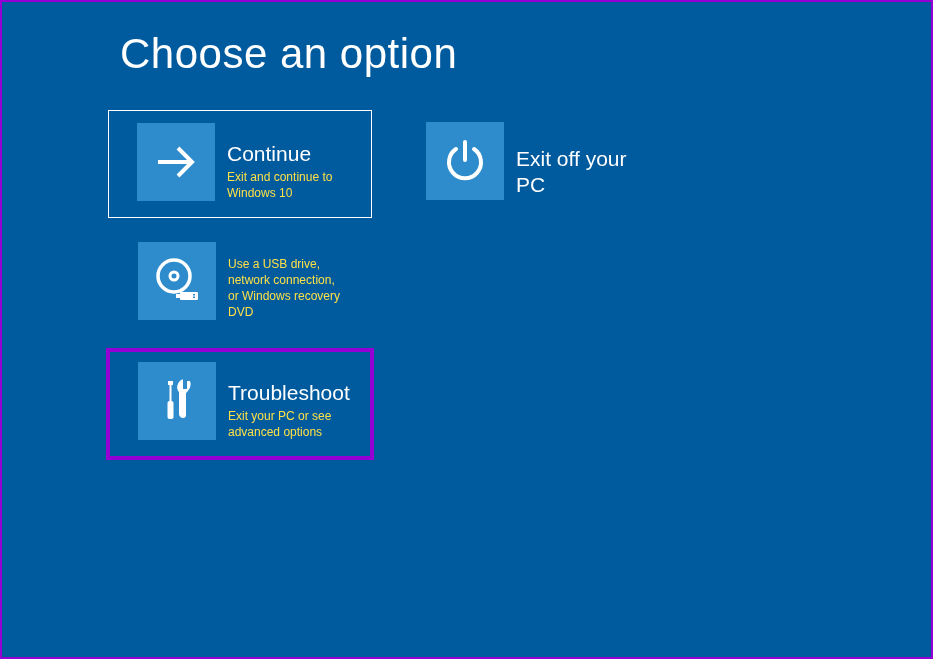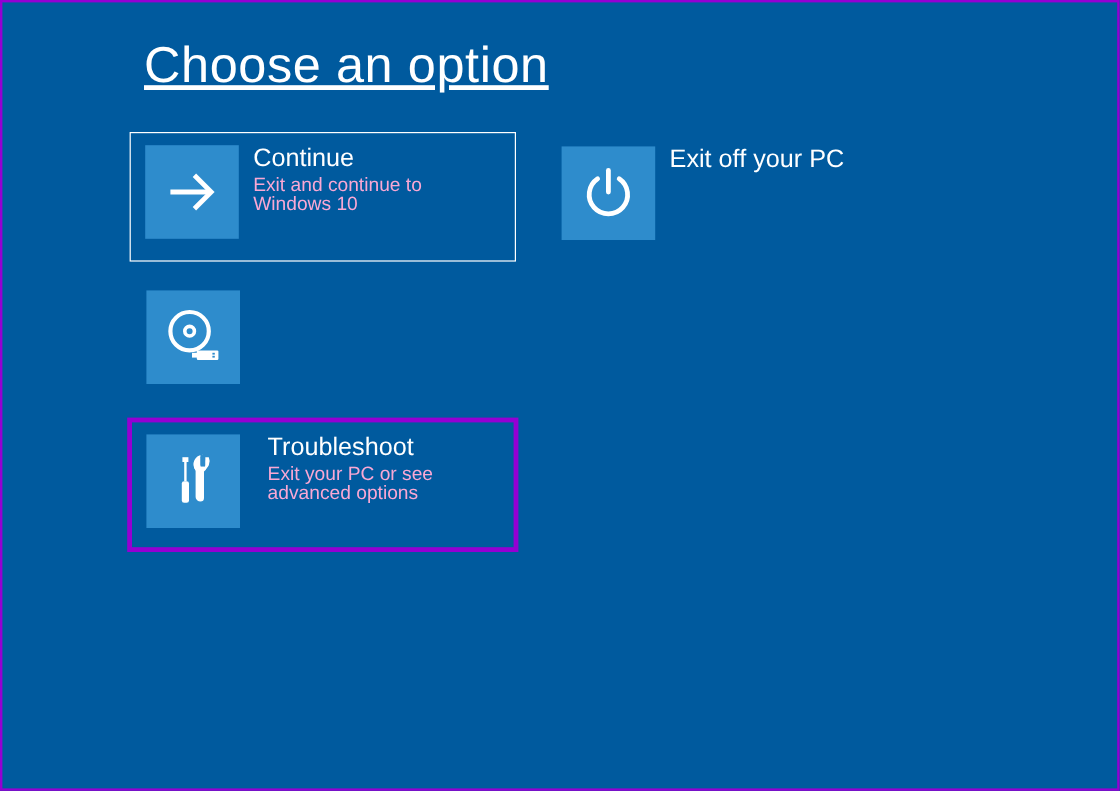--- a/index.html
+++ b/index.html
@@ -11,40 +11,39 @@
     color: #ffffff;
     position: relative;
   }
   .page-title {
     font-weight: 200;
     font-size: 42px;
     letter-spacing: 0.5px;
     position: absolute;
     left: 118px;
     top: 28px;
-    text-decoration: underline;
   }
   .grid {
     position: absolute;
     left: 106px;
     top: 108px;
     width: 760px;
   }
   .row { display: flex; gap: 24px; margin-bottom: 12px; }
   .tile {
-    width: 322px;
+    width: 264px;
     height: 108px;
     display: flex;
-    align-items: flex-start;
-    padding: 0;
+    align-items: flex-end;
+    padding: 16px;
     cursor: pointer;
     border: 2px solid transparent;
   }
   .tile.selected { border: 1px solid #ffffff; }
-  .tile.highlighted { outline: 4px solid #9400d3; outline-offset: -2px; gap: 11px; }
+  .tile.highlighted { outline: 4px solid #9400d3; outline-offset: -2px; }
   .tile .icon-box {
     width: 78px;
     height: 78px;
     background: #2e8ccc;
     margin: 10px 12px 0 12px;
     display: flex;
     align-items: center;
     justify-content: center;
     flex-shrink: 0;
   }
@@ -54,23 +53,23 @@
     max-width: 212px;
   }
   .tile-title {
     font-weight: 300;
     font-size: 21px;
     line-height: 26px;
     color: #ffffff;
     margin-bottom: 2px;
   }
   .tile-desc {
-    font-size: 16px;
+    font-size: 12px;
     line-height: 16px;
-    color: #f9a8d4;
+    color: #fde047;
     font-weight: 400;
   }
   svg { display: block; }
 </style>
 </head>
 <body>
 
 <h1 class="page-title">Choose an option</h1>
 
 <div class="grid">
@@ -119,20 +118,21 @@
           </g>
           <g fill="#ffffff">
             <rect x="30" y="38" width="18" height="8" rx="1"></rect>
             <rect x="26" y="40" width="5" height="4"></rect>
             <rect x="43" y="40" width="2" height="1.5" fill="#2e8ccc"></rect>
             <rect x="43" y="42.5" width="2" height="1.5" fill="#2e8ccc"></rect>
           </g>
         </svg>
       </div>
       <div class="text-box">
+        <div class="tile-desc">Use a USB drive, network connection, or Windows recovery DVD</div>
       </div>
     </div>
   </div>
 
   <div class="row">
 
     <div class="tile highlighted">
       <div class="icon-box">
         <svg width="46" height="52" viewBox="0 0 46 52">
           <g fill="#ffffff">

